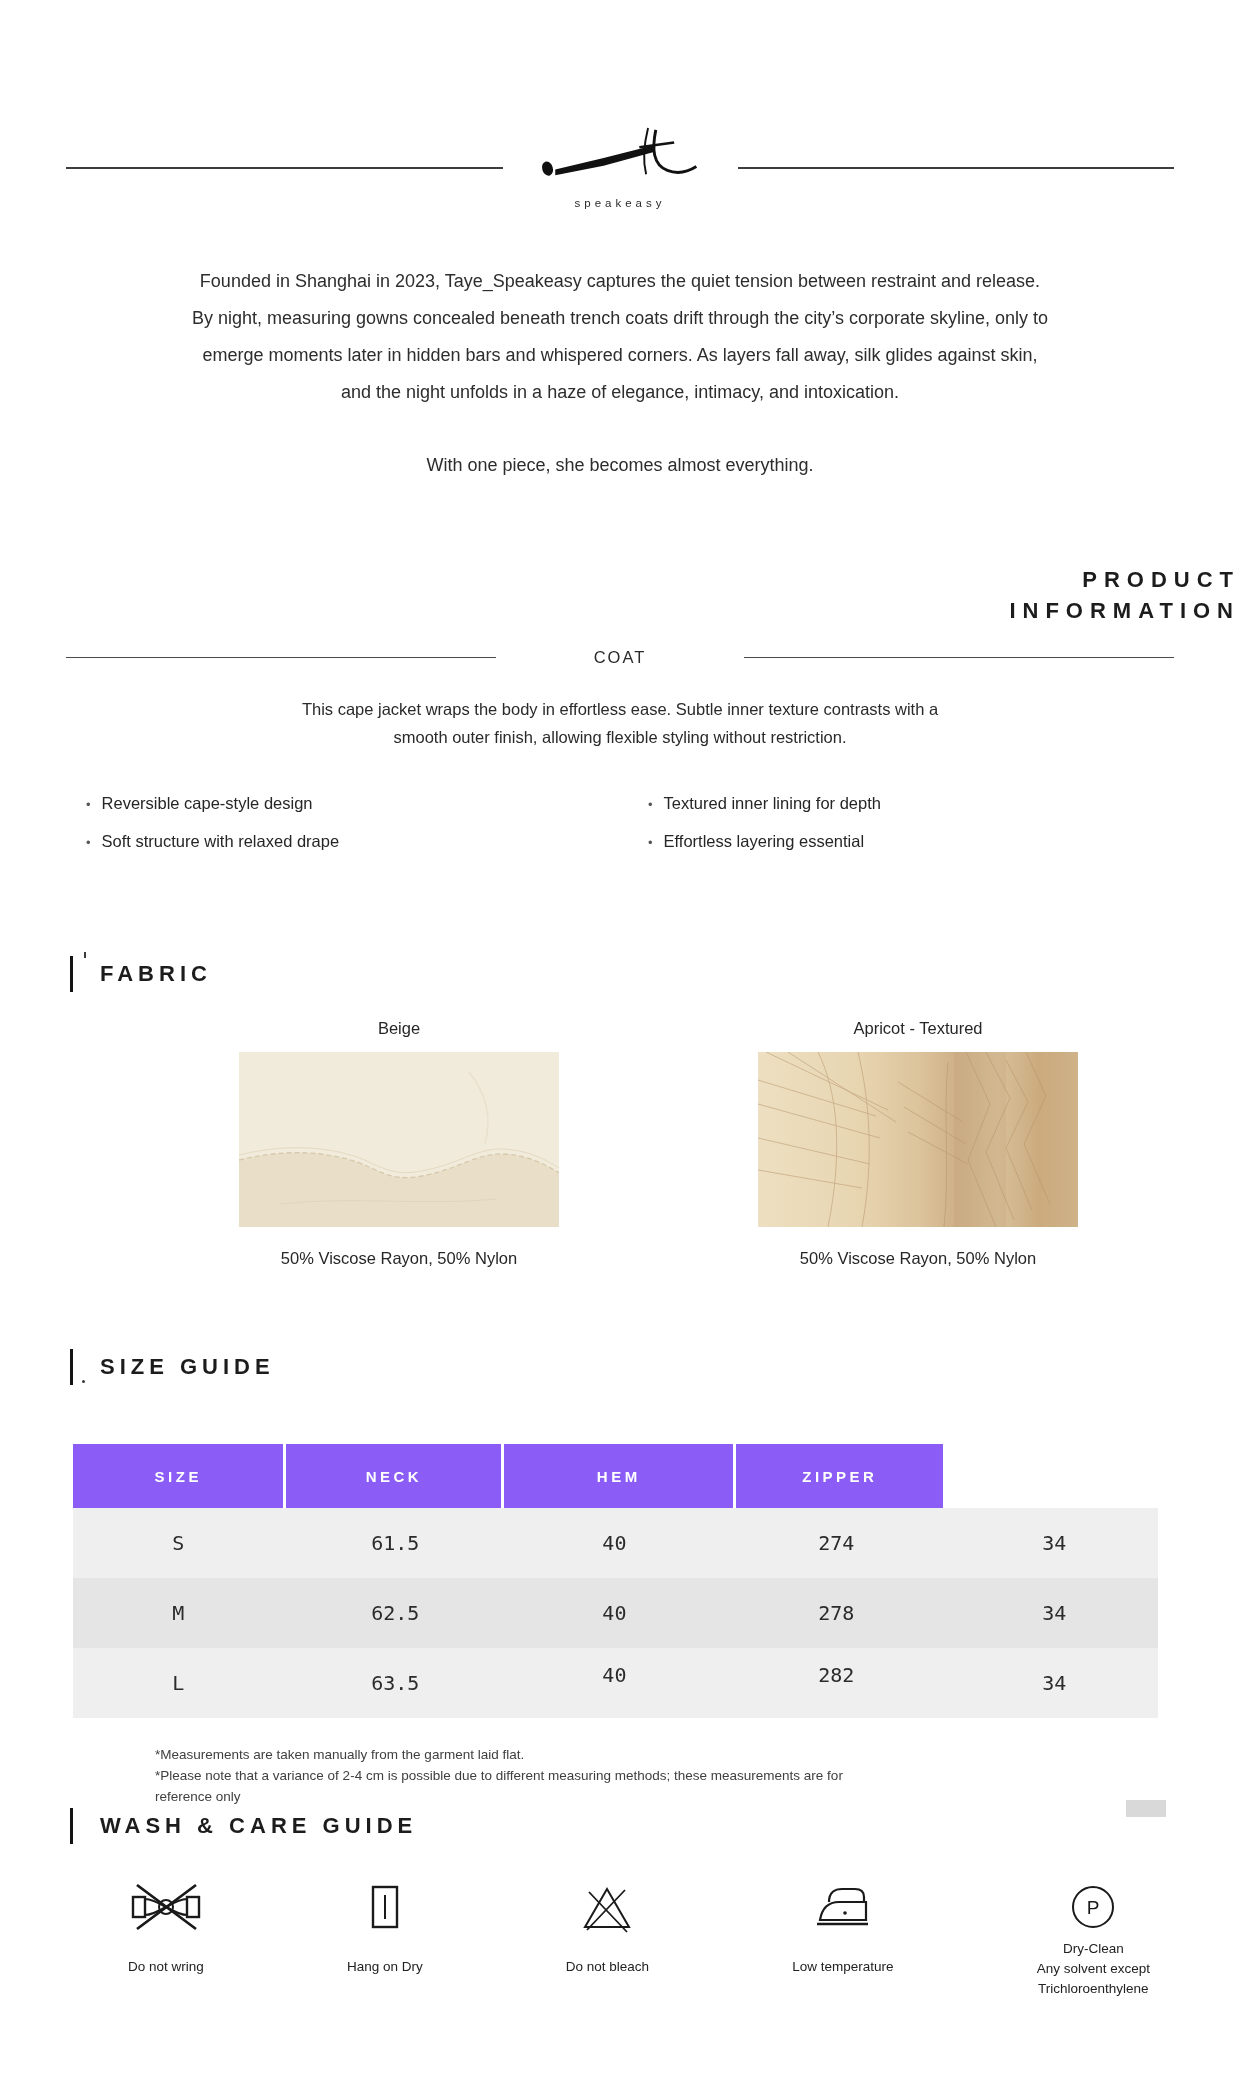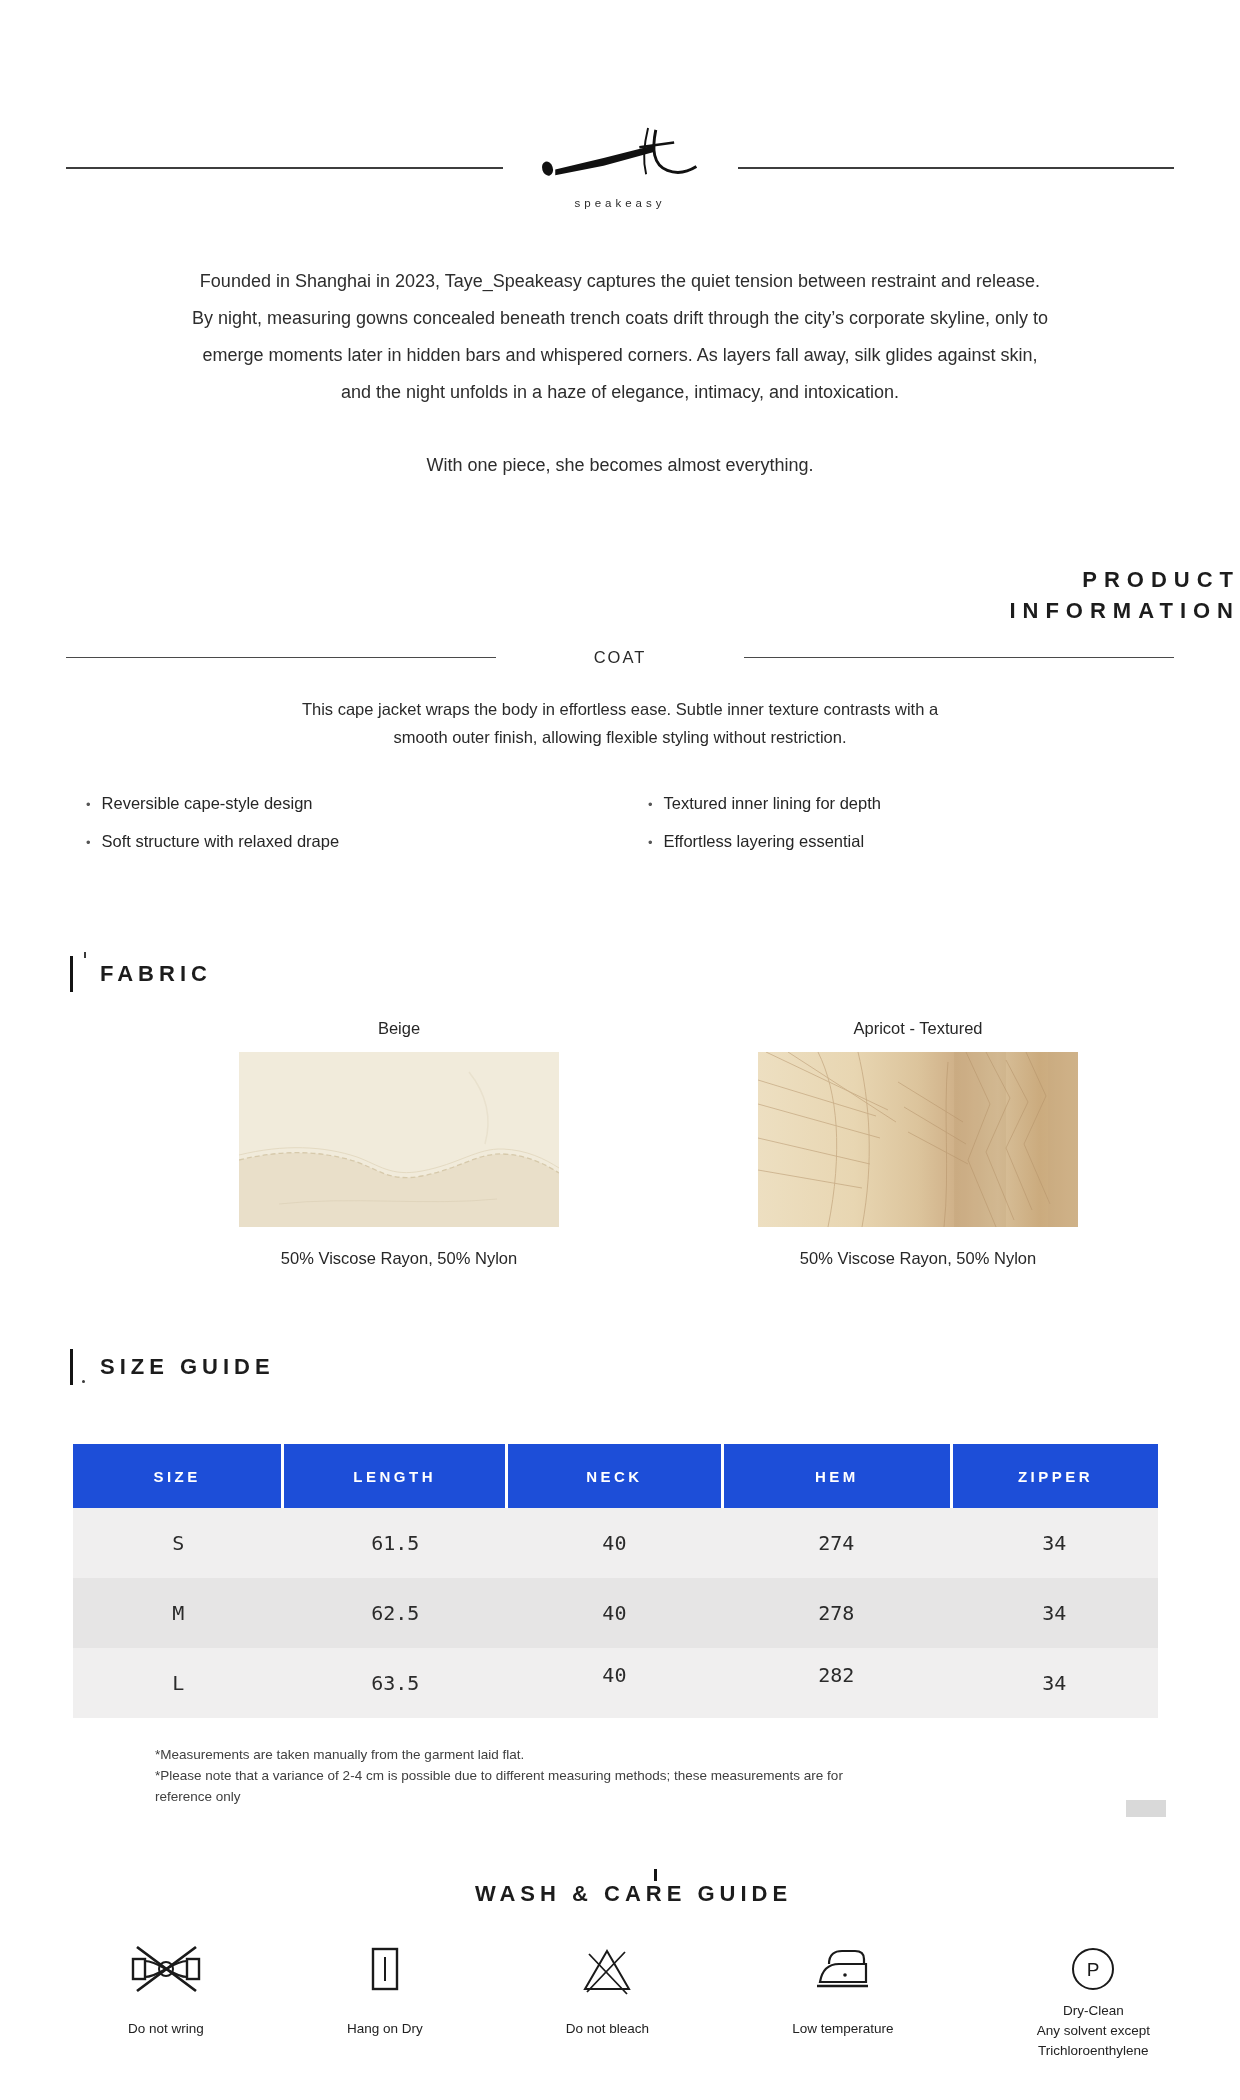--- a/index.html
+++ b/index.html
@@ -31,34 +31,34 @@
   .feature{display:flex;align-items:baseline;line-height:20px;}
   .bullet{font-size:13px;color:#555;margin-right:11px;}
   
   .sec-heading{display:flex;align-items:center;height:38px;}
   .sec-bar{width:3px;height:36px;background:#141414;margin-left:70px;position:relative;}
   .sec-bar.tick::after{content:"";position:absolute;left:14px;top:-4px;width:2px;height:6px;background:#3a3a3a;}
   .sec-bar.dot::after{content:"";position:absolute;left:12px;bottom:2px;width:3px;height:3px;background:#3a3a3a;border-radius:50%;}
   .sec-title{margin-left:27px;font-size:22px;font-weight:bold;letter-spacing:5px;color:#1c1c1c;}
   .fabric-heading{margin-top:102px;}
   .size-heading{margin-top:80px;}
-  .care-heading{margin-top:62px;flex-direction:column;}
+  .care-heading{}
   
   .swatch-row{margin-top:26px;display:flex;}
   .swatch-col{width:320px;display:flex;flex-direction:column;align-items:center;padding-left:39px;}
   .swatch-col.left{margin-left:200px;}
   .swatch-col.right{margin-left:160px;}
   .swatch-label{font-size:16.5px;color:#272727;}
   .swatch{width:320px;height:175px;margin-top:14px;}
   .swatch svg{display:block;width:100%;height:100%;}
   .swatch-caption{margin-top:22px;font-size:16.5px;color:#272727;}
   
   .size-table{margin:58px 70px 0 73px;width:1085px;}
   .thead{display:flex;height:64px;background:#ffffff;}
-  .th{background:#1d4ed8;color:#ffffff;font-size:15px;font-weight:bold;letter-spacing:3.5px;
+  .th{background:#8b5cf6;color:#ffffff;font-size:15px;font-weight:bold;letter-spacing:3.5px;
     display:flex;align-items:center;justify-content:center;}
   .th + .th{margin-left:3px;}
   .trow{display:flex;height:70px;position:relative;}
   .trow.light{background:#f0efef;}
   .trow.dark{background:#e6e5e5;}
   .trow + .trow{margin-top:0;}
   .td{display:flex;align-items:center;justify-content:center;font-size:20px;color:#2b2b2b;
     font-family:"DejaVu Sans Mono", monospace;}
   .td.raised{transform:translateY(-8px);}
   .c0{width:19.4%;} .c1{width:20.6%;} .c2{width:19.8%;} .c3{width:21.1%;} .c4{width:19.1%;}
@@ -202,21 +202,20 @@
   </div>
 
   <div class="sec-heading size-heading">
     <div class="sec-bar dot"></div>
     <div class="sec-title">SIZE GUIDE</div>
   </div>
 
   <div class="size-table">
     <div class="thead">
       <div class="th c0">SIZE</div>
-      <div class="th c1">LENGTH</div>
       <div class="th c2">NECK</div>
       <div class="th c3">HEM</div>
       <div class="th c4">ZIPPER</div>
     </div>
     <div class="trow light">
       <div class="td c0">S</div>
       <div class="td c1">61.5</div>
       <div class="td c2">40</div>
       <div class="td c3">274</div>
       <div class="td c4">34</div>

